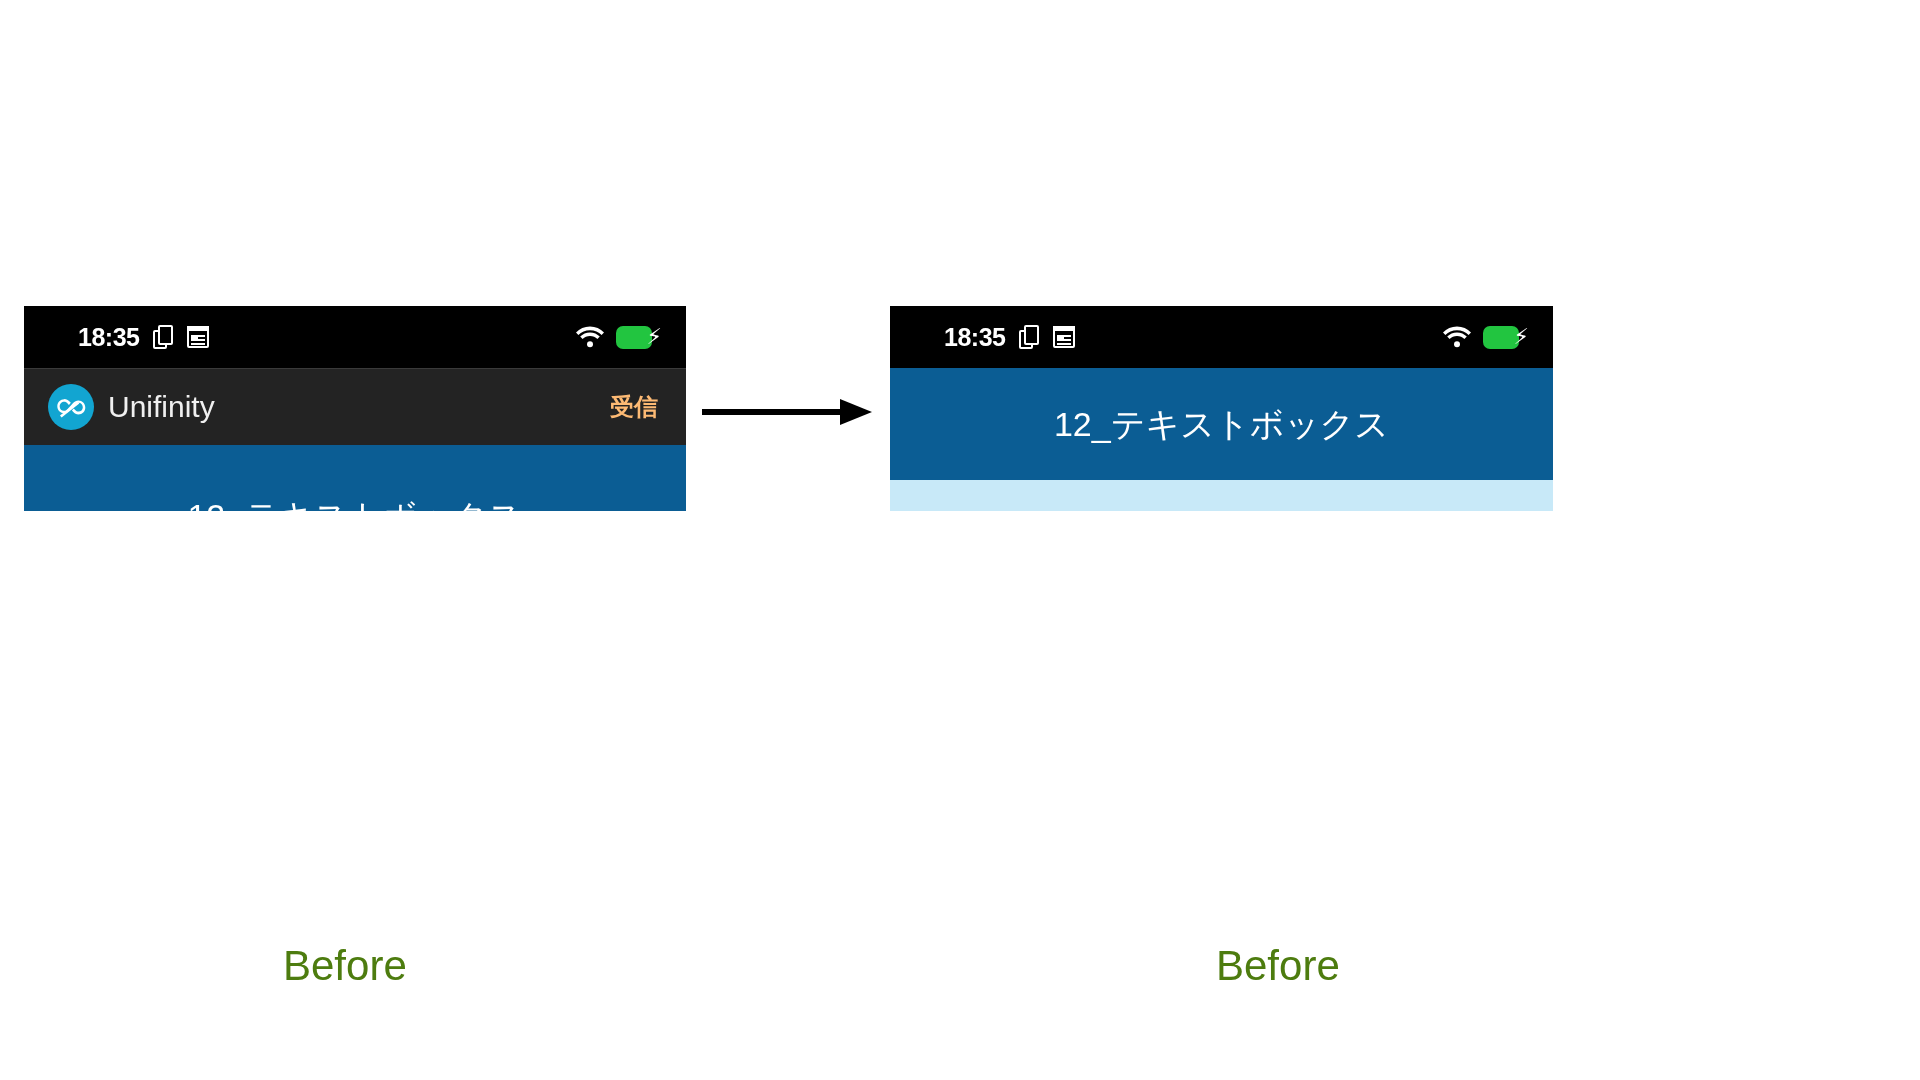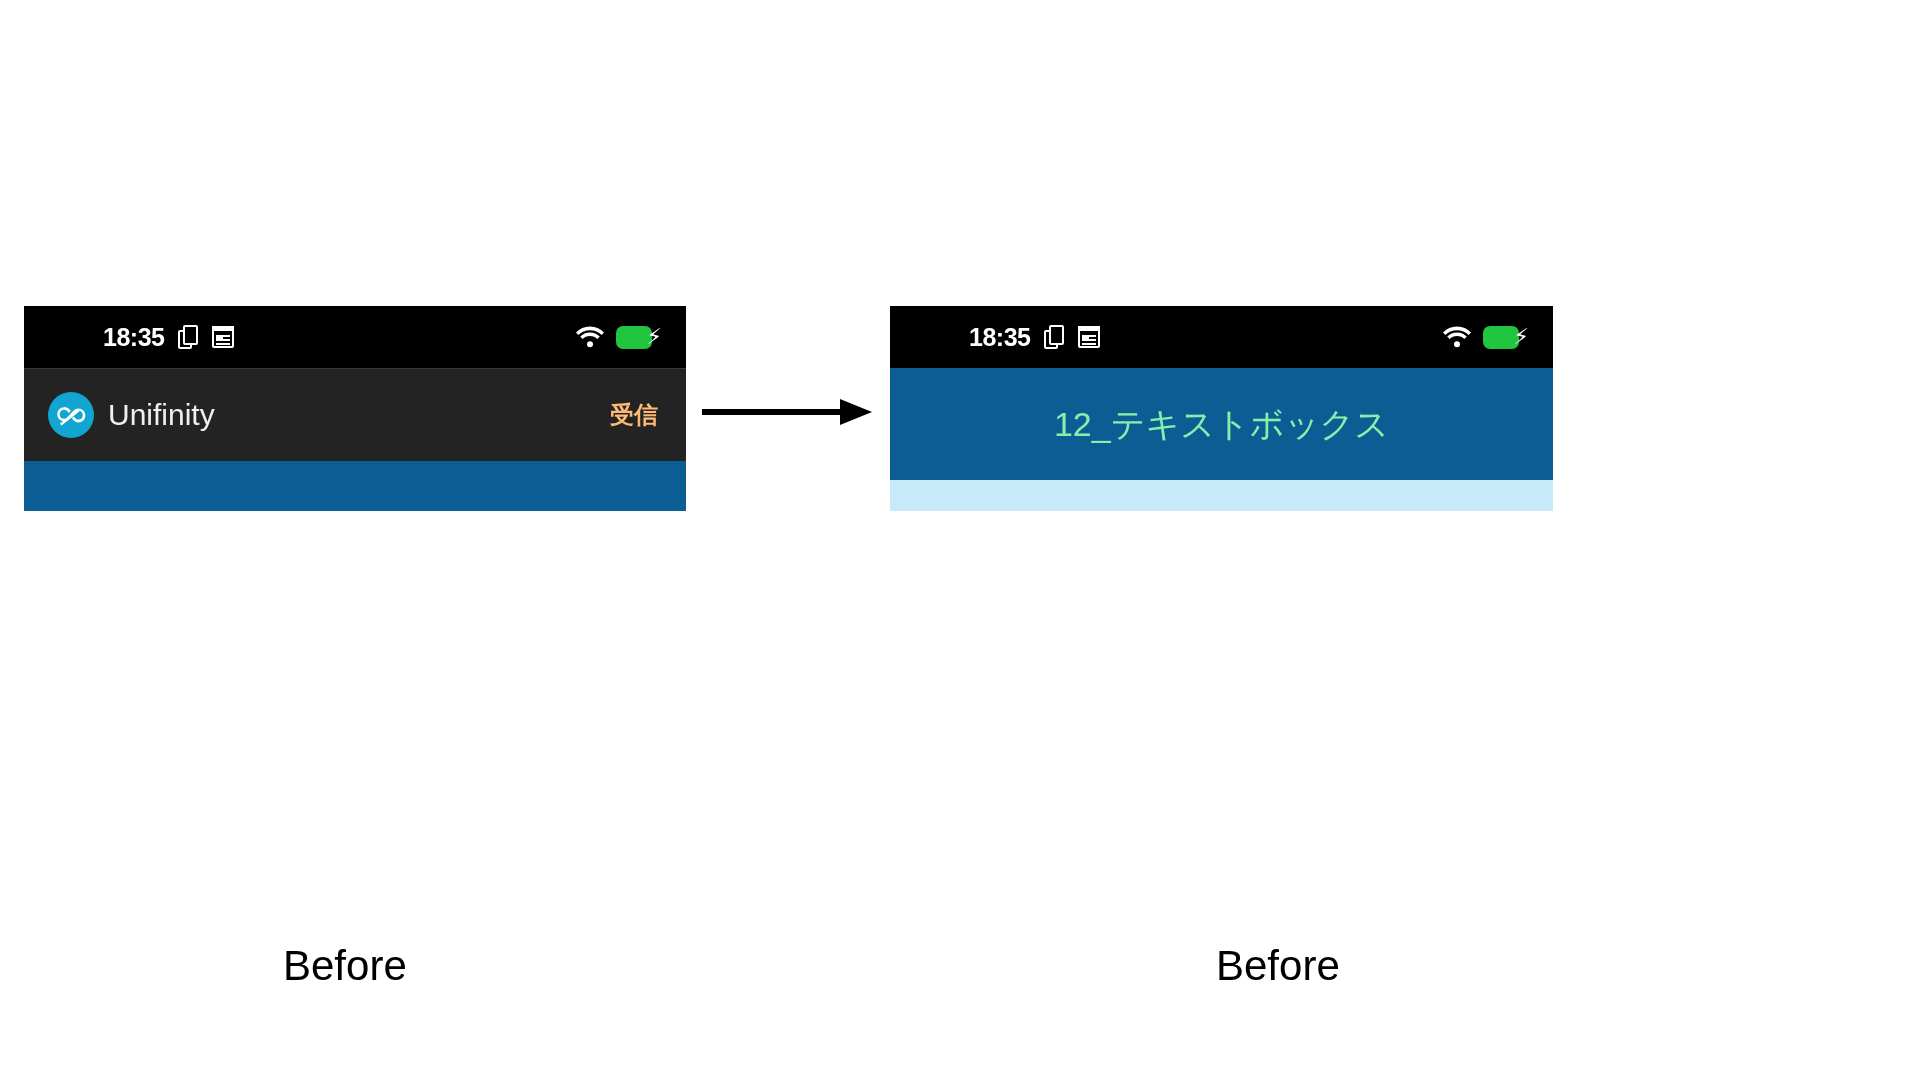--- a/index.html
+++ b/index.html
@@ -29,21 +29,20 @@
     display: flex;
     align-items: center;
     padding: 0 26px 0 54px;
     box-sizing: border-box;
     position: relative;
   }
   .status-left {
     display: flex;
     align-items: center;
     gap: 14px;
-    margin-left: 25px;
   }
   .status-clock {
     color: #ffffff;
     font-size: 25px;
     font-weight: bold;
     letter-spacing: -0.5px;
     line-height: 1;
   }
   .status-right {
     margin-left: auto;
@@ -133,21 +132,21 @@
     top: 50%;
     transform: translateY(-50%);
     font-size: 22px;
     color: #ffffff;
     line-height: 1;
     font-weight: bold;
   }
 
   
   .app-bar {
-    height: 93px;
+    height: 77px;
     background: #232323;
     display: flex;
     align-items: center;
     padding: 0 28px 0 24px;
     box-sizing: border-box;
     border-top: 1px solid #3a3a3a;
   }
   .brand {
     display: flex;
     align-items: center;
@@ -177,21 +176,21 @@
 
   
   .blue-header {
     background: #0b5d94;
     display: flex;
     align-items: center;
     justify-content: center;
     box-sizing: border-box;
   }
   .blue-header-title {
-    color: #86efac;
+    color: #ffffff;
     font-size: 34px;
     line-height: 1;
   }
 
   
   .content-band {
     background: #c8e9f8;
   }
 
   
@@ -227,21 +226,21 @@
     left: 700px;
     top: 392px;
     width: 175px;
     height: 40px;
   }
 
   
   .caption {
     position: absolute;
     font-size: 42px;
-    color: #000000;
+    color: #4d7c0f;
     line-height: 1;
     white-space: nowrap;
   }
   #caption-before { left: 283px; top: 945px; }
   #caption-after  { left: 1216px; top: 945px; }
 </style>
 </head>
 <body>
 
 <div class="phone-mock" id="before-panel">

